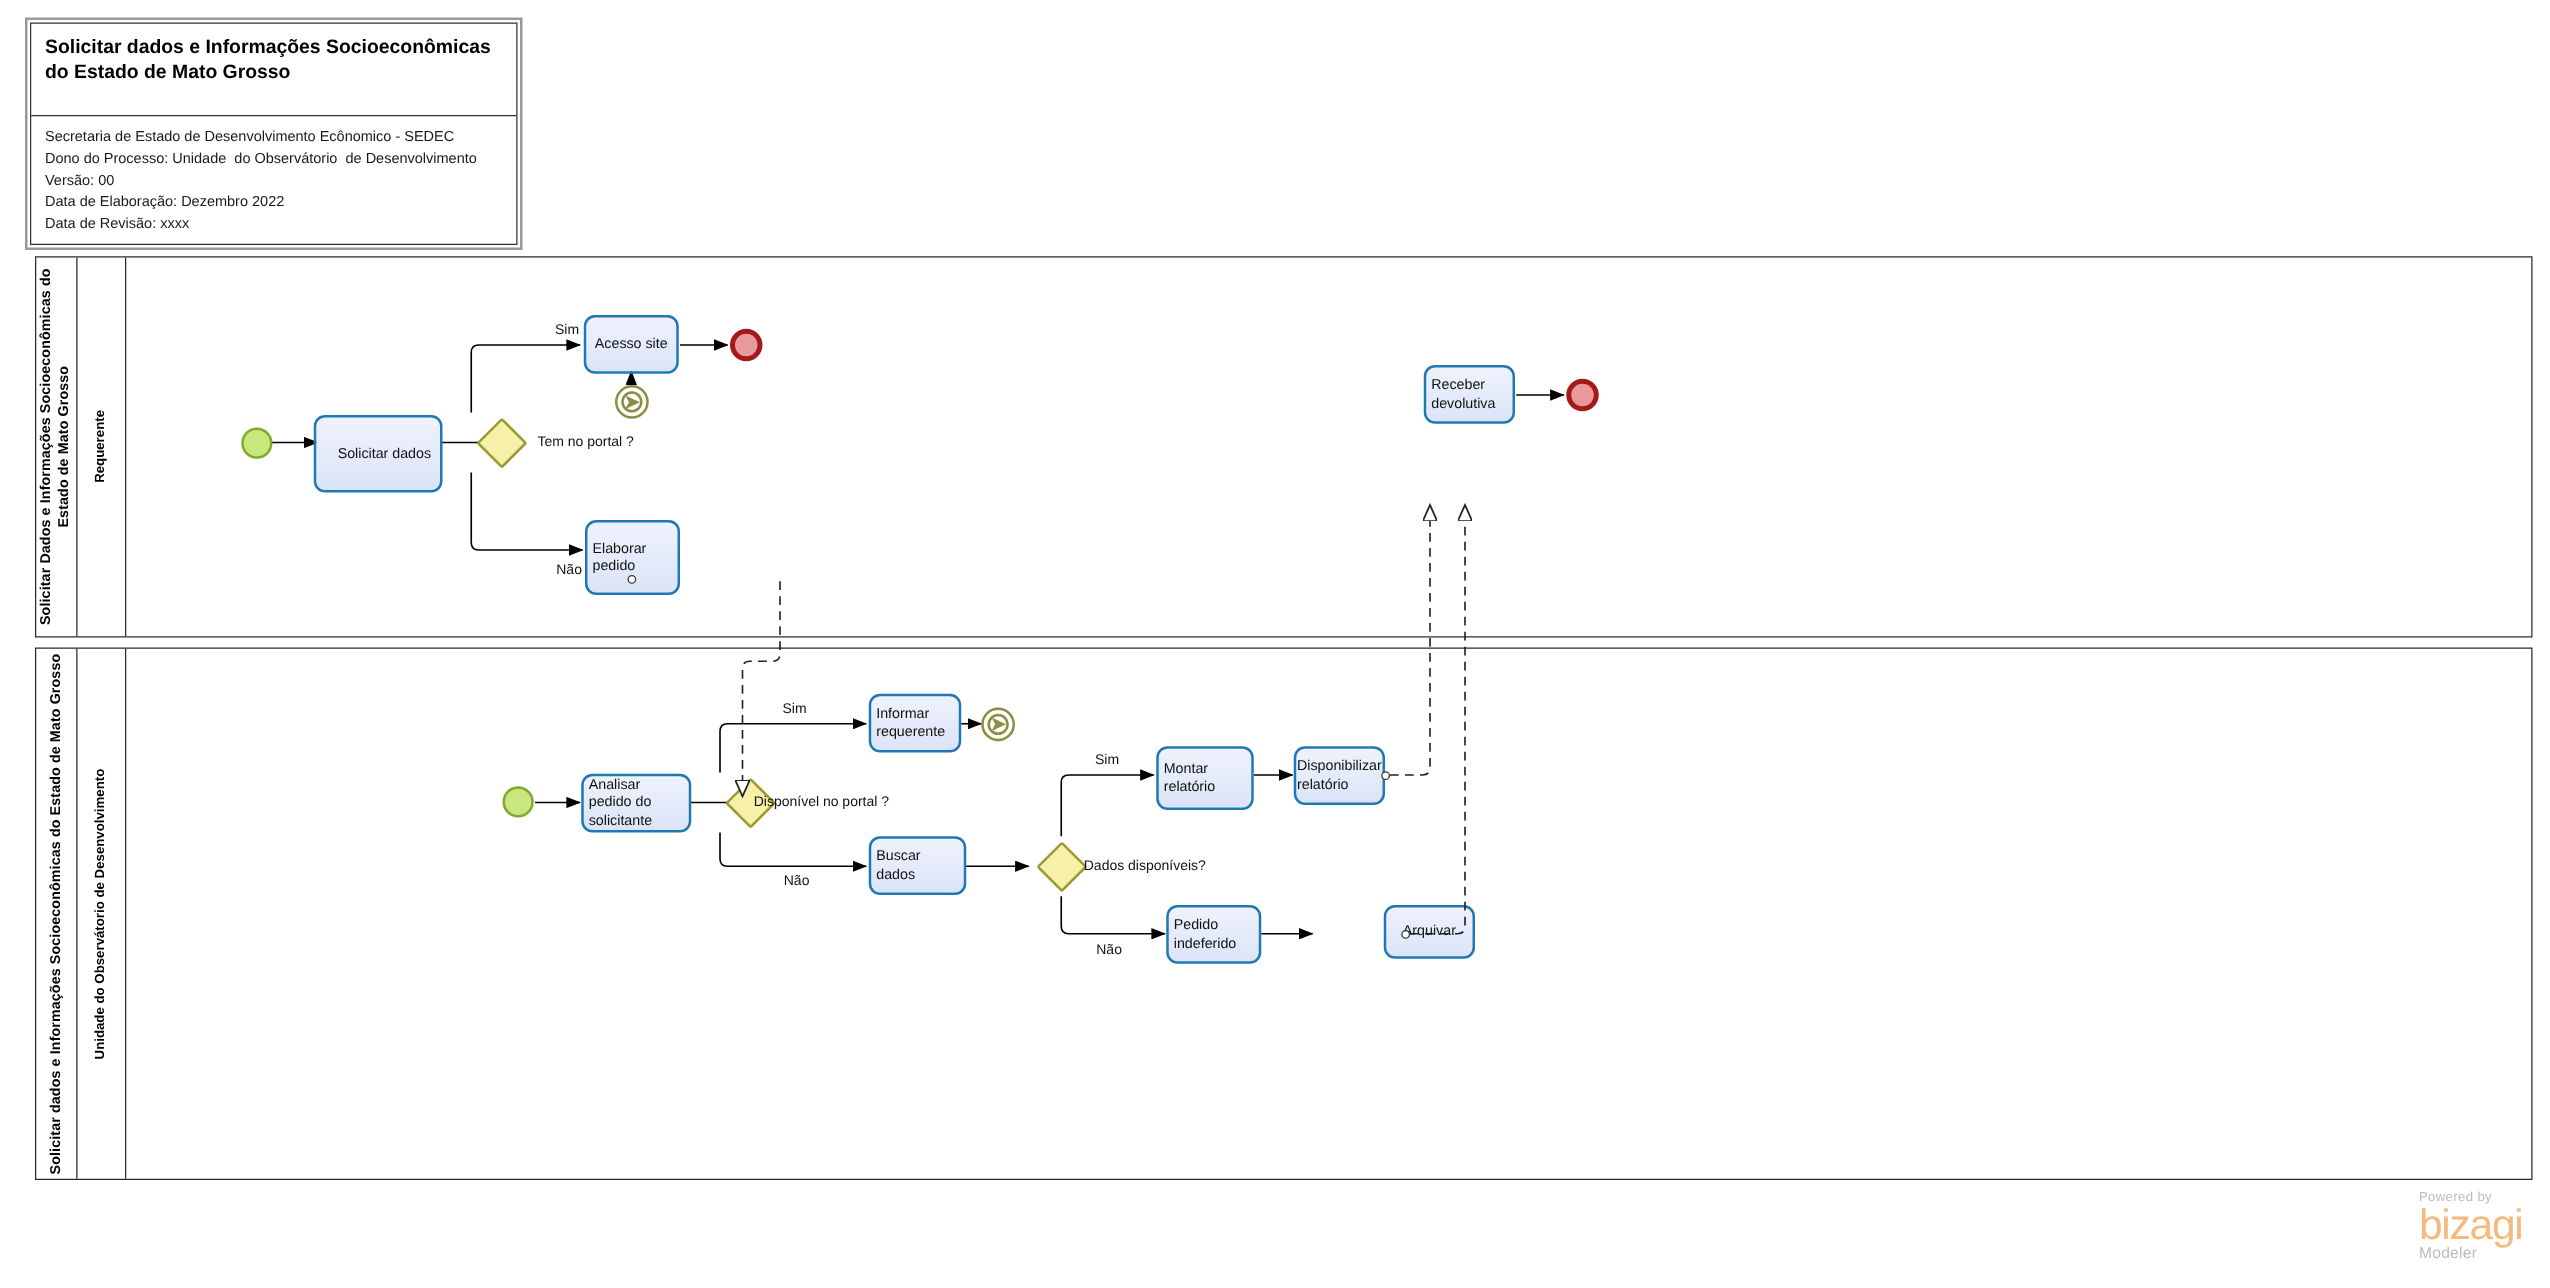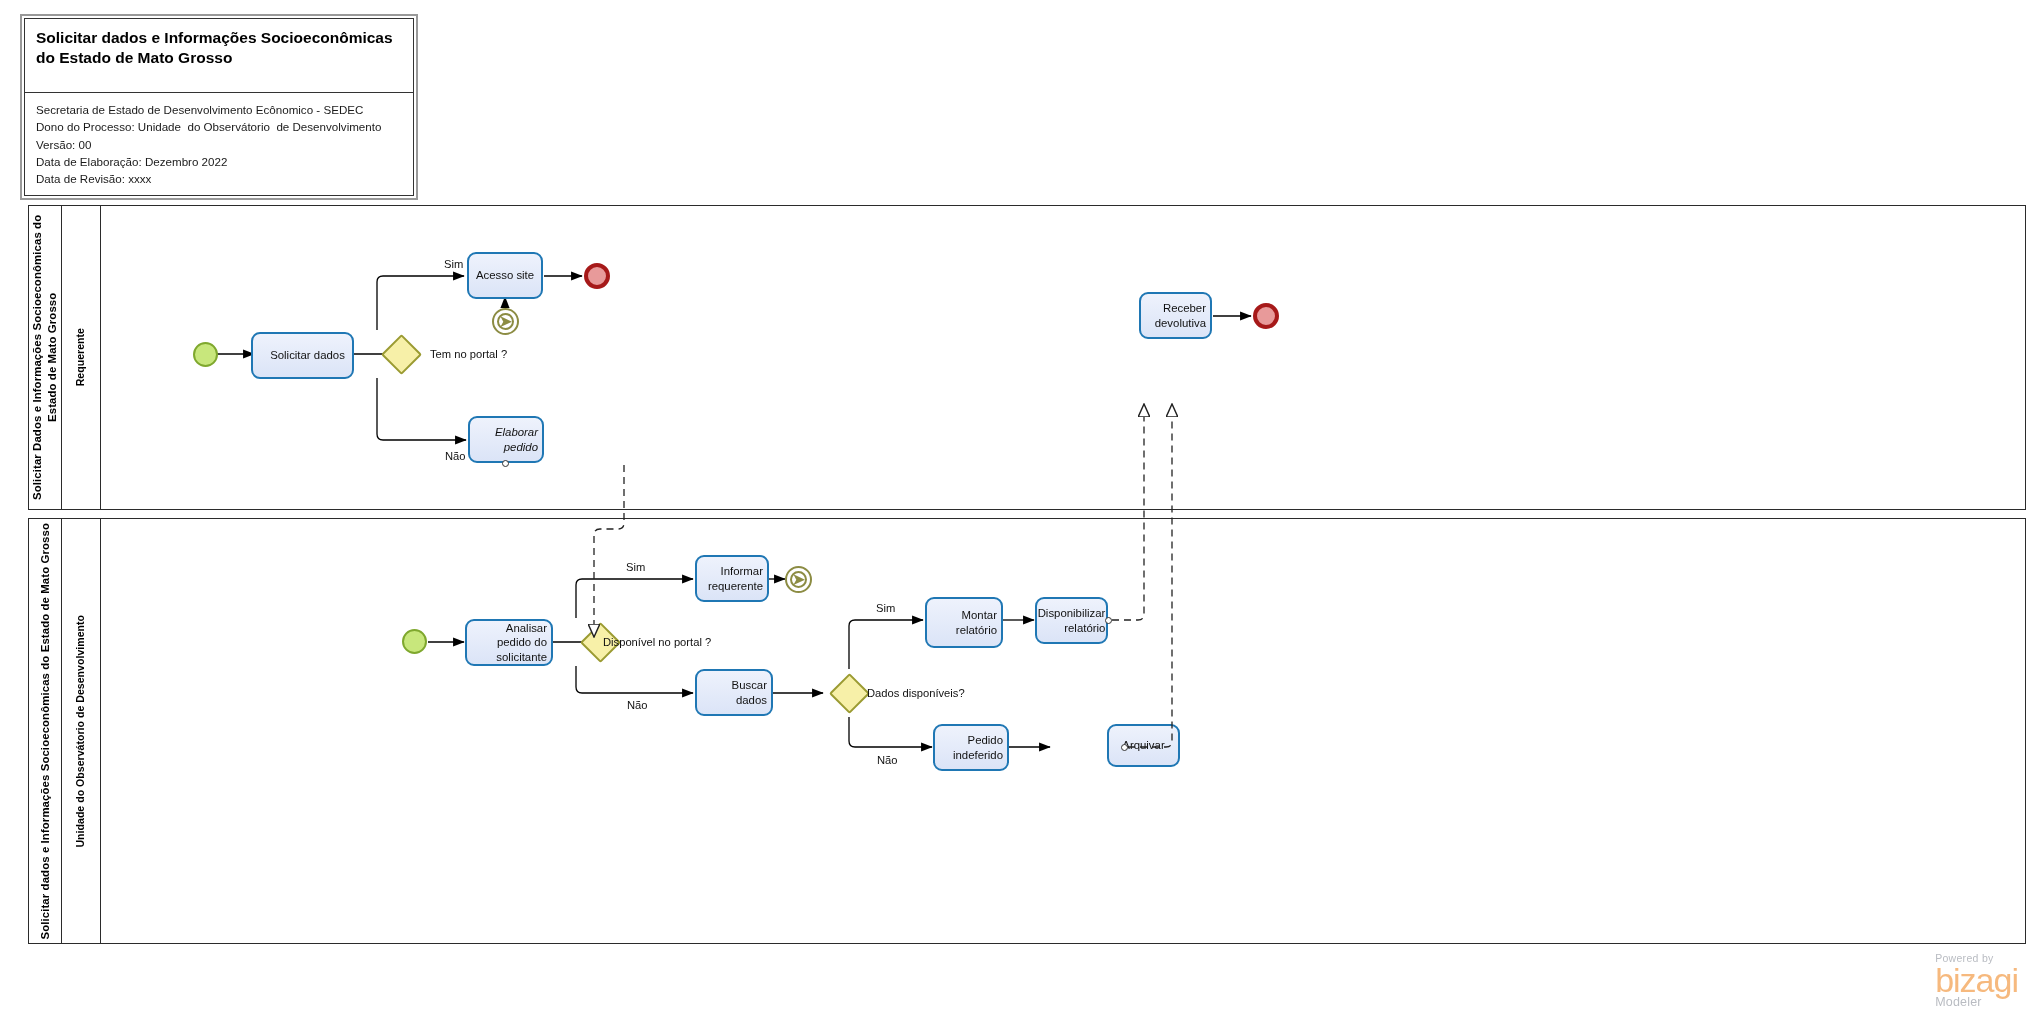--- a/index.html
+++ b/index.html
@@ -96,21 +96,21 @@
     left: 72px; top: 0; right: 0; bottom: 0;
   }
 
   
   .task {
     position: absolute;
     background: linear-gradient(180deg,#eef2fc 0%,#dbe4f7 100%);
     border: 2px solid #1f77b4;
     border-radius: 9px;
     display: flex; align-items: center; justify-content: center;
-    text-align: right;
+    text-align: left;
     font-size: 11.4px;
     color: #111111;
     line-height: 1.25;
     padding: 2px 4px;
   }
   .start-event {
     position: absolute;
     border-radius: 50%;
     background: #c8e77c;
     border: 2px solid #7fa82e;
@@ -246,37 +246,37 @@
 
         <path d="M 443,70 L 481,70" stroke="#000" stroke-width="1.3" fill="none" marker-end="url(#arrowhead)"></path>
 
         <path d="M 404,102 L 404,91" stroke="#000" stroke-width="1.3" fill="none" marker-end="url(#arrowhead)"></path>
 
         <path d="M 1112,110 L 1150,110" stroke="#000" stroke-width="1.3" fill="none" marker-end="url(#arrowhead)"></path>
       </svg>
 
       <div class="start-event" style="left:92px; top:136px; width:25px; height:25px;"></div>
 
-      <div class="task" style="left:150px; top:126px; width:103px; height:47px;padding-left:14px;">Solicitar dados</div>
+      <div class="task" style="left:150px; top:126px; width:103px; height:62px;padding-left:14px;">Solicitar dados</div>
 
       <div class="gateway" style="left:286px; top:134px; width:29px; height:29px;"></div>
       <div class="label" style="left:329px; top:142px;">Tem no portal ?</div>
 
       <div class="label" style="left:343px; top:52px;">Sim</div>
       <div class="label" style="left:344px; top:244px;">Não</div>
 
       <div class="task" style="left:366px; top:46px; width:76px; height:47px;">Acesso site</div>
 
       <div class="end-event" style="left:483px; top:57px; width:26px; height:26px;"></div>
 
       <div class="link-event" style="left:391px; top:102px; width:27px; height:27px;">
         <span class="link-arrow">➤</span>
       </div>
 
-      <div class="task" style="left:367px; top:210px; width:76px; height:47px;font-style:italic;">Elaborar pedido</div>
+      <div class="task" style="left:367px; top:210px; width:76px; height:60px;">Elaborar pedido</div>
       <div class="msg-dot" style="left:401px; top:254px;"></div>
 
       <div class="task" style="left:1038px; top:86px; width:73px; height:47px;">Receber devolutiva</div>
 
       <div class="end-event" style="left:1152px; top:97px; width:26px; height:26px;"></div>
     </div>
   </div>
 
   <div class="pool" id="pool-2" style="left:28px; top:518px; width:1998px; height:426px;">
     <div class="pool-title">

